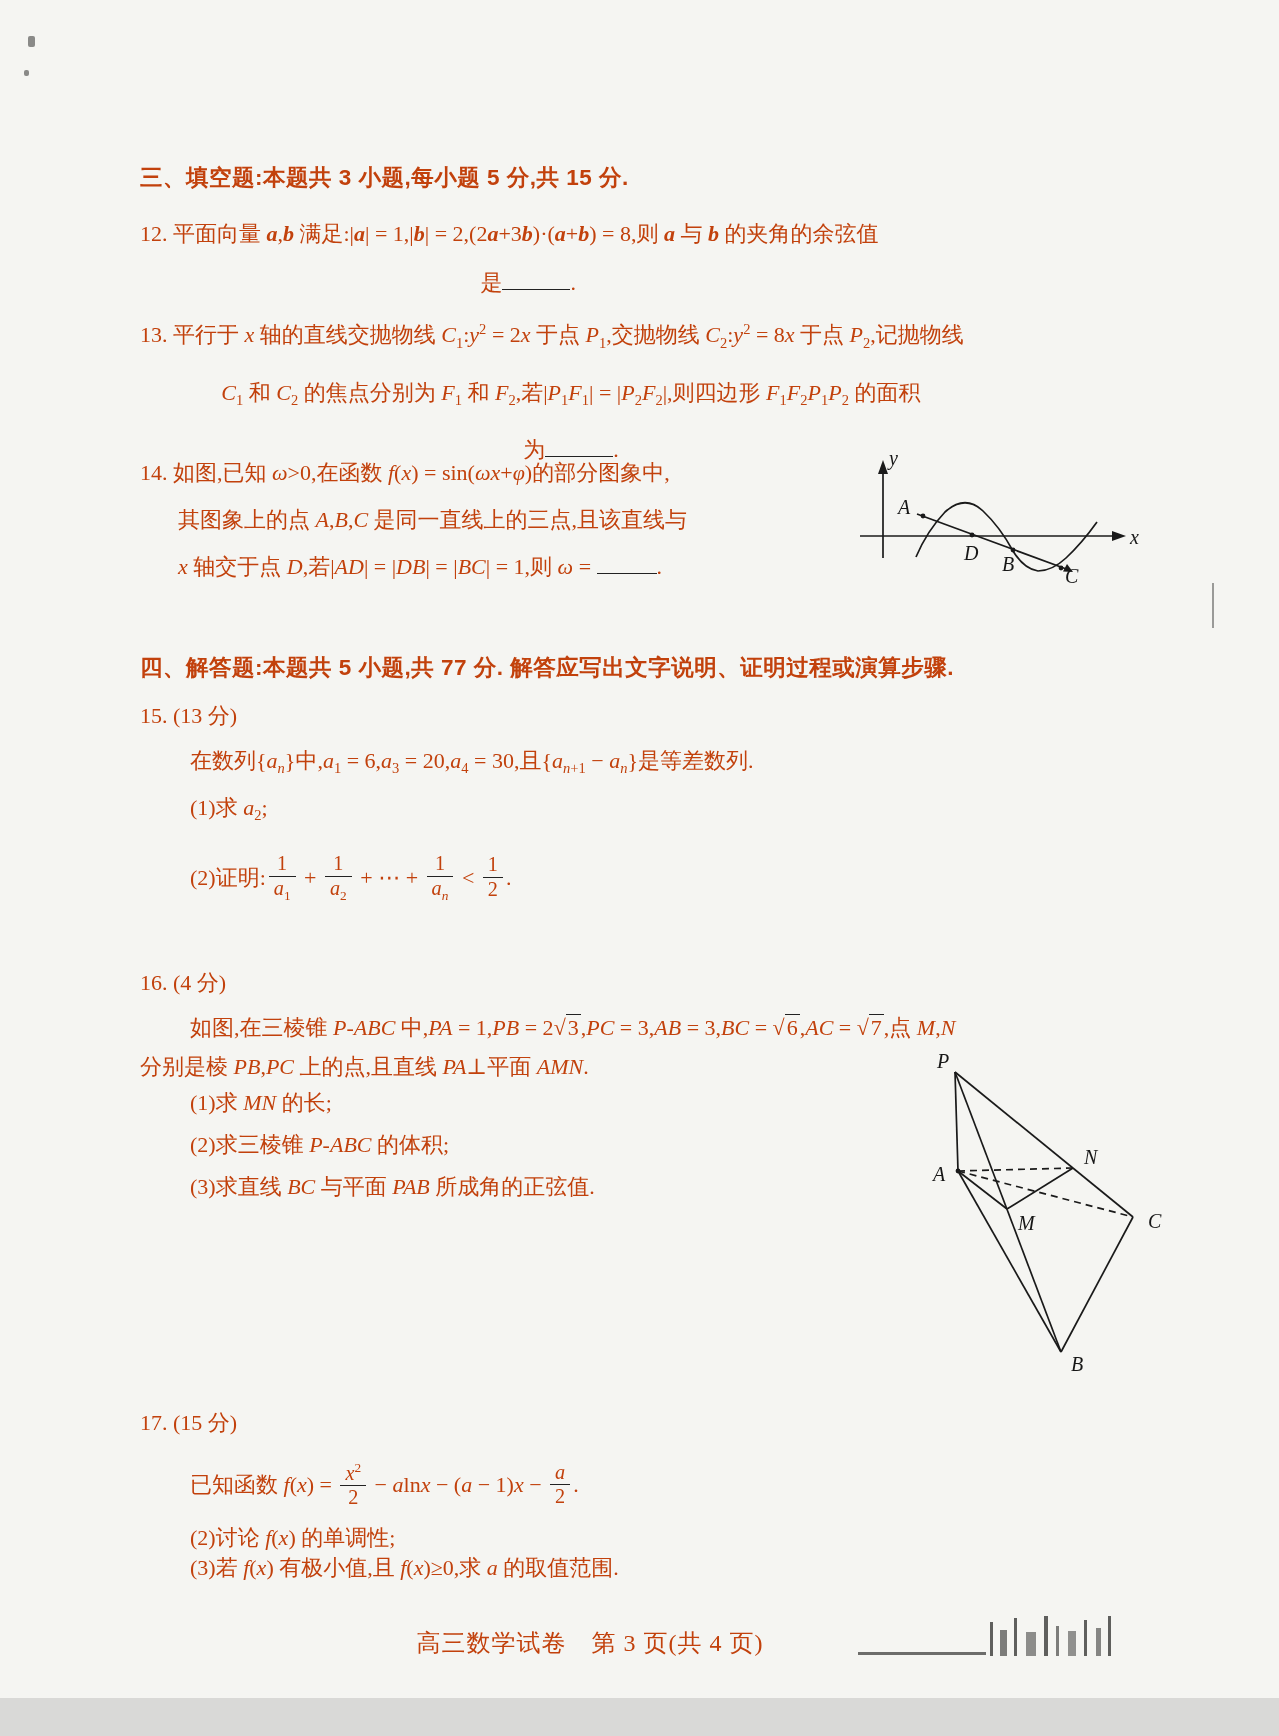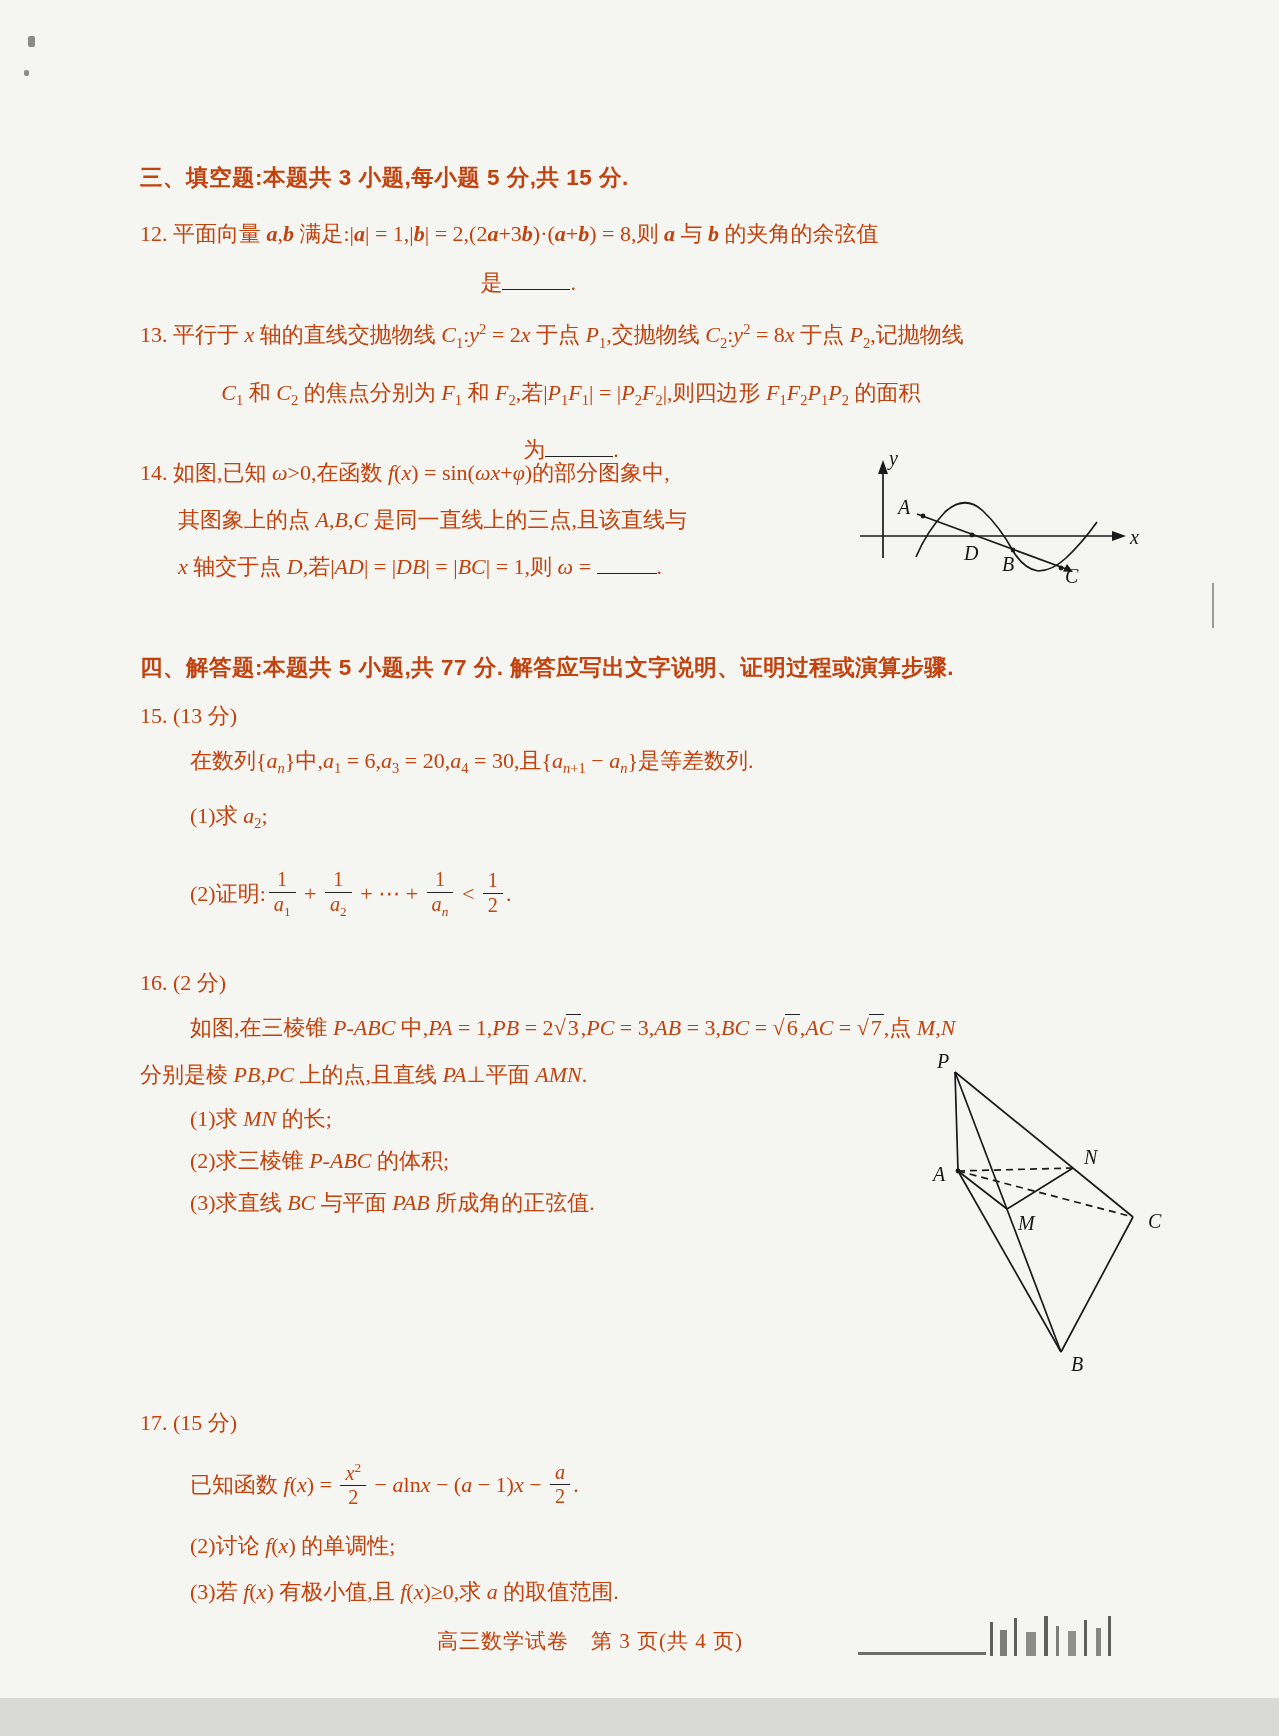--- a/index.html
+++ b/index.html
@@ -10,21 +10,21 @@
     font-size:22px;
   }
   .sec-header{
     position:absolute;left:140px;
     font-family:"Liberation Sans","DejaVu Sans",sans-serif;
     font-weight:700;font-size:22.5px;letter-spacing:.5px;white-space:nowrap;
   }
   .q{position:absolute;left:140px;}
   .line{white-space:nowrap;}
   .lh49{line-height:49px;text-align:center;} .lh47{line-height:47px;} .lh50{line-height:50px;}
-  .lh46{line-height:46px;font-family:Liberation Serif, serif;} .lh42{line-height:42px;}
+  .lh46{line-height:30px;} .lh42{line-height:42px;}
   .lh40{line-height:40px;}
   .tall{line-height:78px;}
   .ind38{padding-left:38px;}
   .ind50{padding-left:50px;}
   sub,sup{font-size:66%;}
   i{font-style:italic;}
   .blank{display:inline-block;width:68px;height:2px;border-bottom:1.7px solid #222;}
   .blank.sm{width:60px;}
   .frac{
     display:inline-flex;flex-direction:column;text-align:center;
@@ -35,21 +35,21 @@
   .fd{padding:0 5px;}
   .sq{white-space:nowrap;}
   .sqb{border-top:1.5px solid #222;padding:0 2px;}
   .fig{position:absolute;}
   .figlabel text{
     font-style:italic;font-size:20px;fill:#171717;
     font-family:"Liberation Serif","DejaVu Serif",serif;
   }
   .footer{
     position:absolute;left:0;top:1627px;width:1180px;text-align:center;
-    font-size:21px;letter-spacing:1px;
+    font-size:24px;letter-spacing:1px;
   }
   .speck{position:absolute;background:#8a8a88;border-radius:2px;}
   .vline-artifact{position:absolute;width:2px;background:#9a9a98;}
   .barcode{position:absolute;left:858px;top:1608px;width:262px;height:56px;}
   .barcode .baseline{position:absolute;left:0;top:44px;width:128px;height:3px;background:#6d6d6b;}
   .barcode .bar{position:absolute;background:#5f5f5d;bottom:8px;}
 </style>
 </head>
 <body>
 
@@ -119,21 +119,21 @@
         </span> + ⋯ + <span class="frac">
           <span class="fn">1</span>
           <span class="fd"><i>a</i><sub><i>n</i></sub></span>
         </span> &lt; <span class="frac">
           <span class="fn">1</span>
           <span class="fd">2</span>
         </span>.</div>
   </div>
 
   <div class="q" style="top:963px;">
-    <div class="line lh40">16. (2 分)</div>
+    <div class="line lh40">16. (4 分)</div>
     <div class="line lh49 ind50">如图,在三棱锥 <i>P</i>-<i>ABC</i> 中,<i>PA</i> = 1,<i>PB</i> = 2<span class="sq">√<span class="sqb">3</span></span>,<i>PC</i> = 3,<i>AB</i> = 3,<i>BC</i> = <span class="sq">√<span class="sqb">6</span></span>,<i>AC</i> = <span class="sq">√<span class="sqb">7</span></span>,点 <i>M</i>,<i>N</i></div>
     <div class="line lh46">分别是棱 <i>PB</i>,<i>PC</i> 上的点,且直线 <i>PA</i>⊥平面 <i>AMN</i>.</div>
     <div class="line lh42 ind50">(1)求 <i>MN</i> 的长;</div>
     <div class="line lh42 ind50">(2)求三棱锥 <i>P</i>-<i>ABC</i> 的体积;</div>
     <div class="line lh42 ind50">(3)求直线 <i>BC</i> 与平面 <i>PAB</i> 所成角的正弦值.</div>
   </div>
 
   <svg class="fig" style="left:893px;top:1040px;" width="330" height="345" viewBox="0 0 330 345">
     <g stroke="#1a1a1a" stroke-width="1.7" fill="none">
       <line x1="62" y1="32" x2="65" y2="131"></line>

